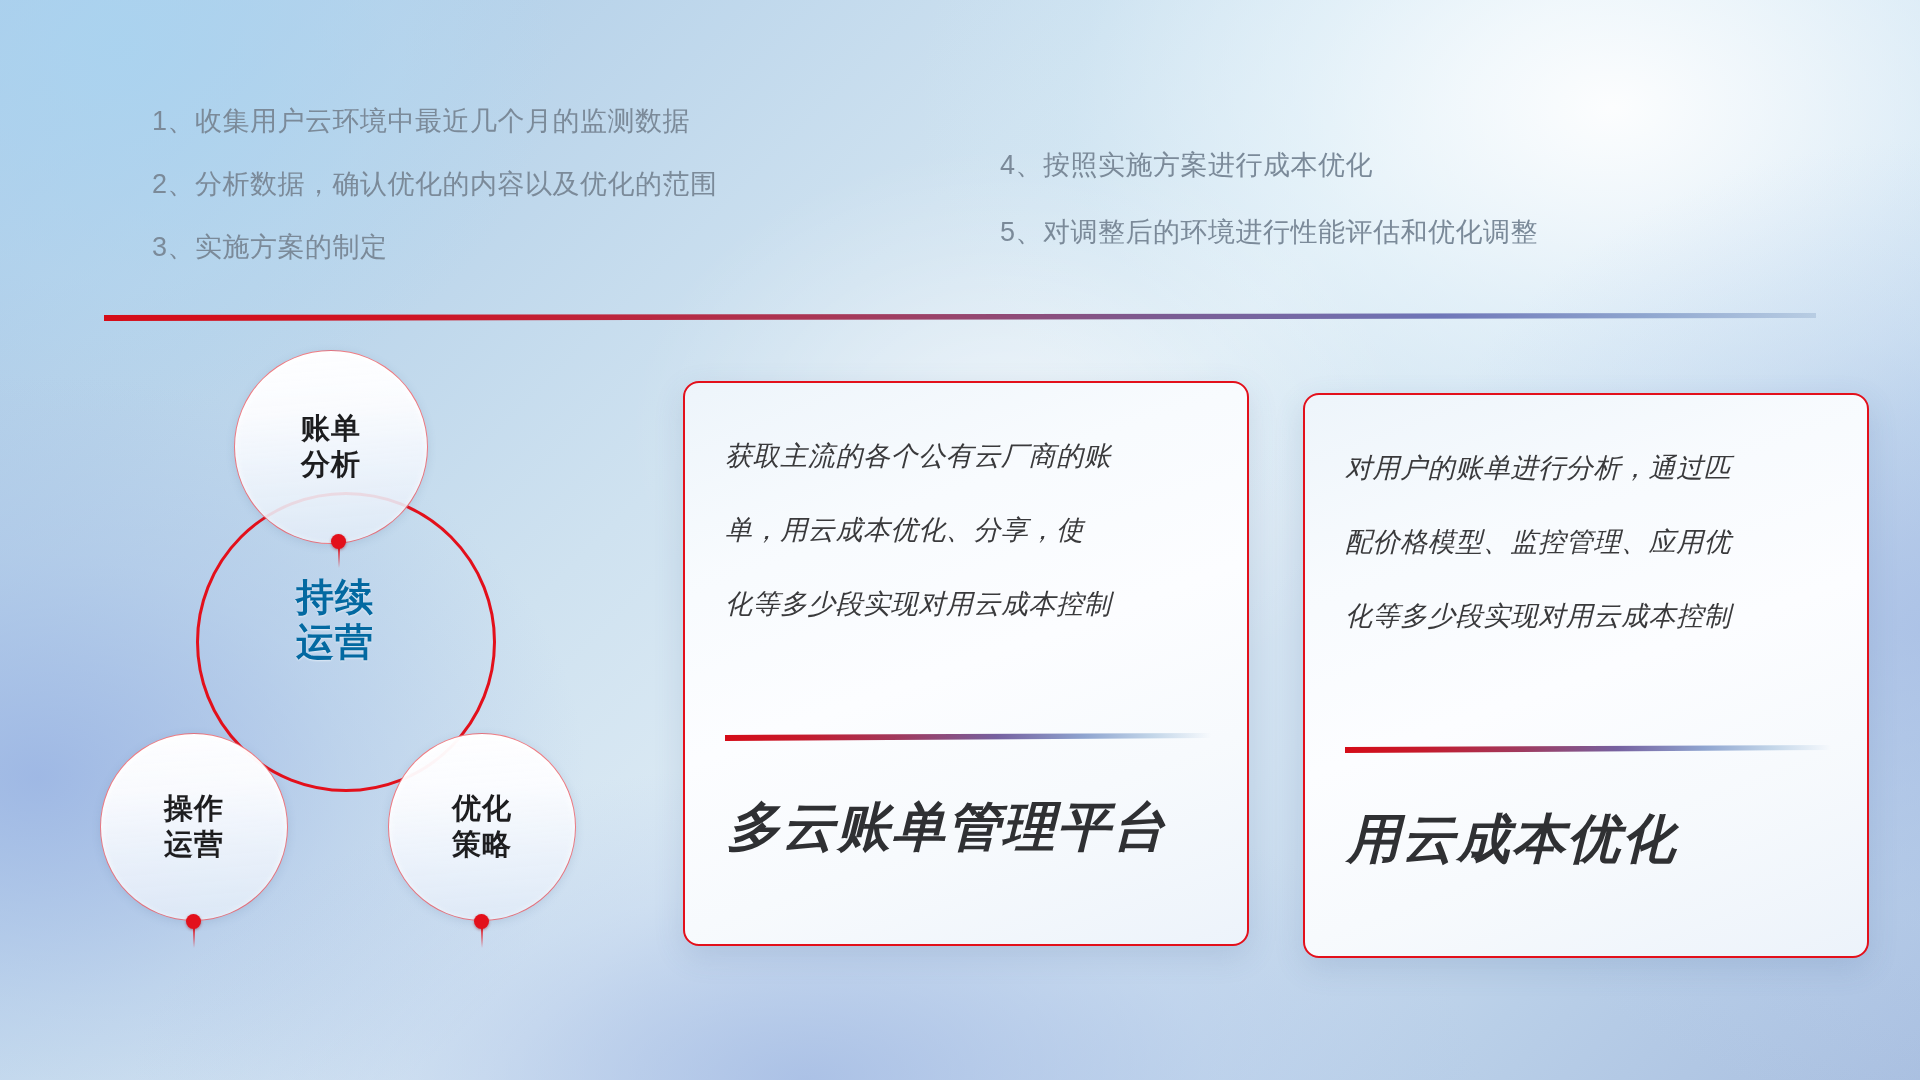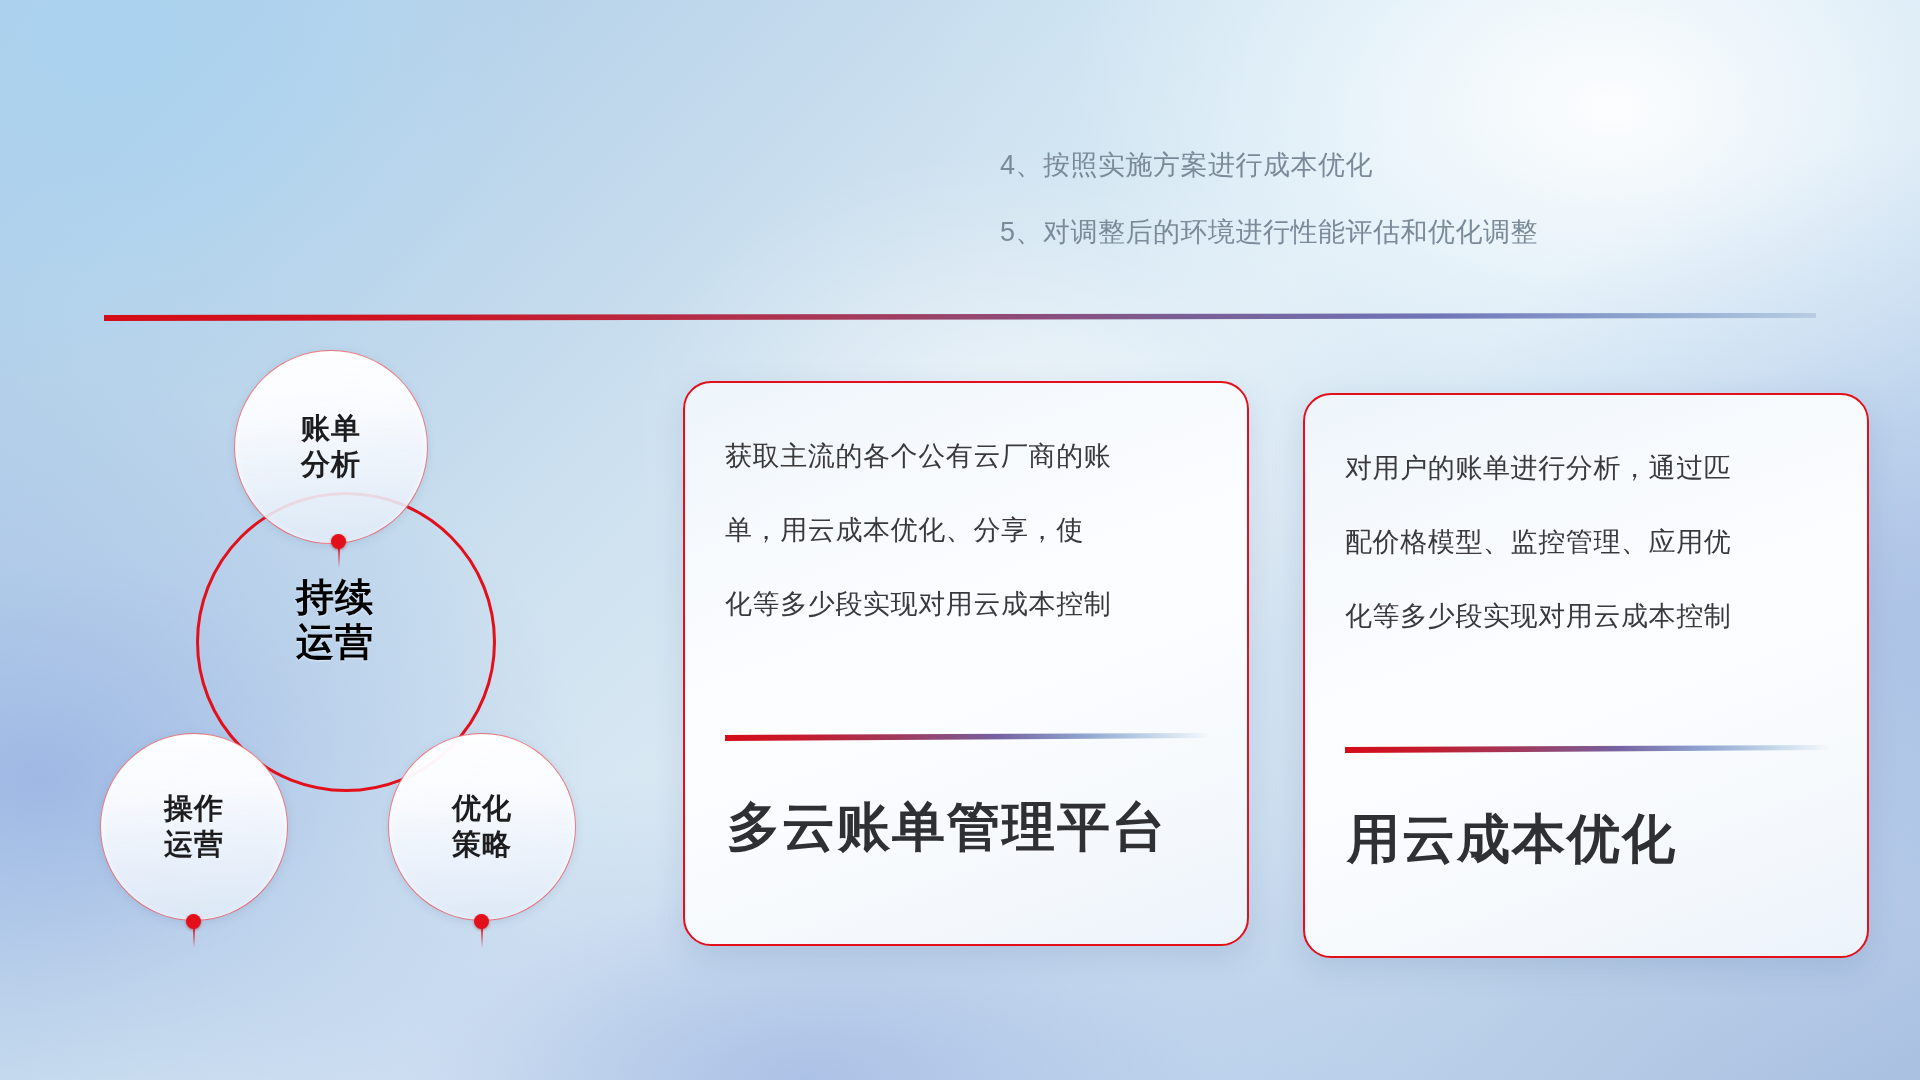--- a/index.html
+++ b/index.html
@@ -82,21 +82,21 @@
     left: 96px; top: 142px;
     width: 300px; height: 300px;
     border-radius: 50%;
     border: 3px solid #e3101b;
     box-sizing: border-box;
   }
   .ring-center-label {
     position: absolute;
     left: 196px; top: 225px;
     width: 160px;
-    color: #000000;
+    color: #0369a1;
     font-size: 38px;
     font-weight: 700;
     line-height: 1.18;
     letter-spacing: 1px;
     text-align: left;
     text-shadow: 0 1px 2px rgba(255,255,255,0.55);
   }
 
   .bubble {
     position: absolute;
@@ -144,31 +144,32 @@
   .dot-bl  { left: 86px;  top: 564px; }
   .tail-bl { left: 93px;  top: 576px; }
   .dot-br  { left: 374px; top: 564px; }
   .tail-br { left: 381px; top: 576px; }
 
   
   .card {
     position: absolute;
     top: 381px;
     width: 566px; height: 565px;
-    border-radius: 28px;
+    border-radius: 16px;
     border: 2px solid #e3101b;
     box-sizing: border-box;
     background: linear-gradient(160deg,
       rgba(238,245,251,0.97) 0%,
       rgba(248,251,254,0.99) 26%,
       rgba(252,253,255,1) 50%,
       rgba(247,250,253,0.99) 74%,
       rgba(238,244,251,0.97) 100%);
     box-shadow: 0 10px 30px rgba(70,100,150,0.16);
     overflow: hidden;
+    font-style: italic;
   }
   .card-1 { left: 683px; }
   .card-2 { left: 1303px; margin-top: 12px; }
 
   .card-body {
     position: absolute;
     left: 40px; right: 34px; top: 60px;
     font-size: 27px;
     line-height: 1.0;
     color: #3a3a3c;
@@ -203,20 +204,25 @@
 <div id="stage">
 
   <div class="bg-layer bg-base"></div>
   <div class="bg-layer bg-glow-tl"></div>
   <div class="bg-layer bg-glow-tr"></div>
   <div class="bg-layer bg-glow-bl"></div>
   <div class="bg-layer bg-glow-bc"></div>
   <div class="bg-layer bg-glow-mr"></div>
   <div class="bg-layer bg-glow-c"></div>
 
+  <div class="steps-col steps-left">
+    <div class="step-item">1、收集用户云环境中最近几个月的监测数据</div>
+    <div class="step-item">2、分析数据，确认优化的内容以及优化的范围</div>
+    <div class="step-item">3、实施方案的制定</div>
+  </div>
 
   <div class="steps-col steps-right">
     <div class="step-item">4、按照实施方案进行成本优化</div>
     <div class="step-item">5、对调整后的环境进行性能评估和优化调整</div>
   </div>
 
   <div class="divider-main"></div>
 
   <div class="diagram">
 

